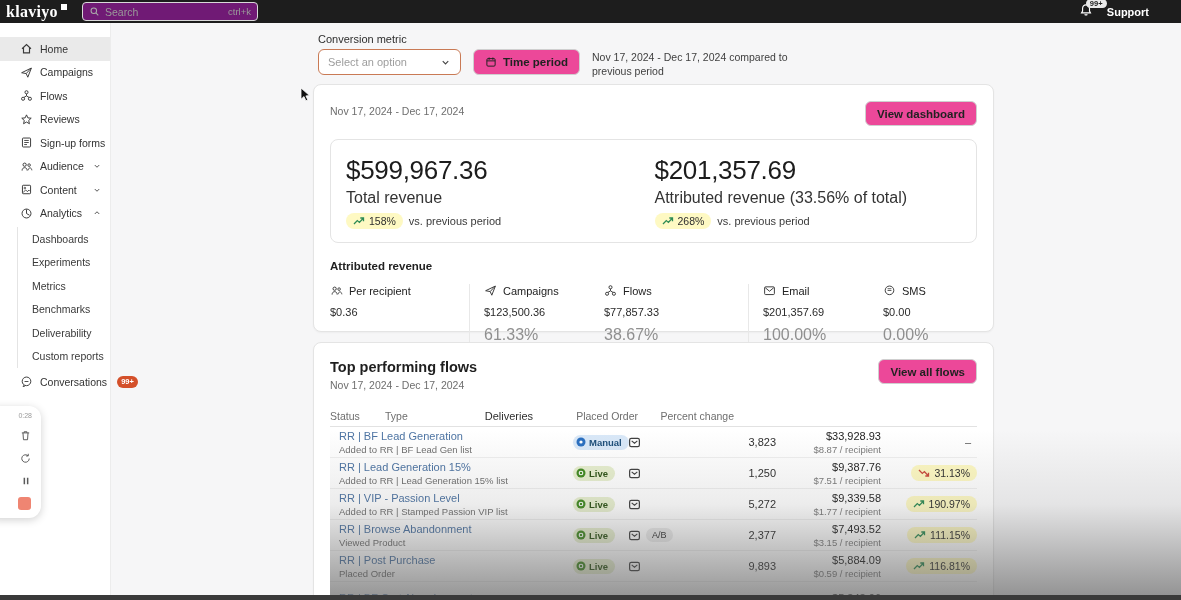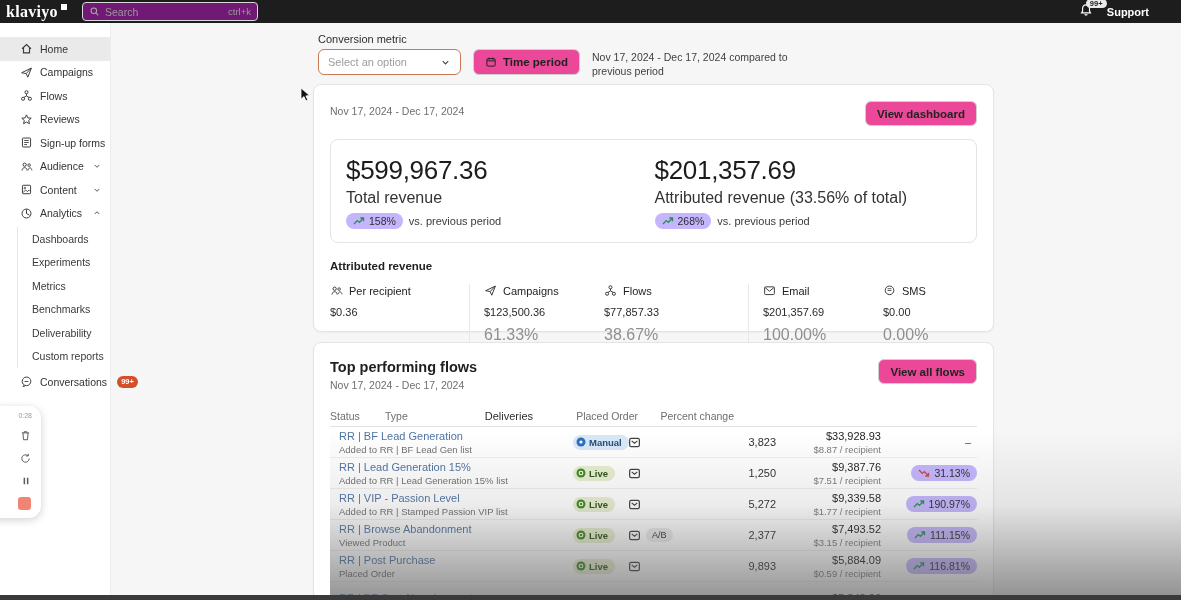--- a/index.html
+++ b/index.html
@@ -56,21 +56,21 @@
   .card-head { display:flex; justify-content:space-between; align-items:flex-start; }
   .card-title { font-size:14.5px; font-weight:700; color:#1f1f1f; }
   .card-sub { font-size:10.5px; color:#6e6e6e; margin-top:4px; }
   .card-btn { height:25px; font-size:11.5px; }
 
   .metrics-box { border:1px solid #e4e4e4; border-radius:8px; margin-top:13px; display:flex; padding:15px 14px 13px; }
   .metric { width:50%; padding-left:1px; }
   .metric .val { font-size:26px; color:#1c1c1c; font-weight:500; letter-spacing:-.3px; }
   .metric .lbl { font-size:16px; color:#333; margin-top:3px; }
   .metric .chg-row { display:flex; align-items:center; gap:6px; margin-top:6px; }
-  .chg-pill { display:inline-flex; align-items:center; gap:4px; background:#c4b5fd; border-radius:9px; padding:2px 7px; font-size:10.5px; color:#2e2e2e; }
+  .chg-pill { display:inline-flex; align-items:center; gap:4px; background:#fef9c3; border-radius:9px; padding:2px 7px; font-size:10.5px; color:#2e2e2e; }
   .chg-suffix { font-size:11px; color:#3a3a3a; }
 
   .attr-heading { font-size:11.5px; font-weight:700; color:#222; margin-top:17px; }
   .attr-row { display:flex; margin-top:12px; }
   .attr-col { padding-right:10px; }
   .attr-col.w1 { width:140px; } .attr-col.w2 { width:120px; } .attr-col.w3 { width:145px; } .attr-col.w4 { width:120px; } .attr-col.w5 { flex:1; }
   .attr-col.div { border-right:1px solid #e8e8e8; margin-right:14px; }
   .attr-label { display:flex; align-items:center; gap:6px; font-size:11px; color:#222; font-weight:500; }
   .attr-label svg { color:#3a3a3a; }
   .attr-val { font-size:11px; color:#2a2a2a; margin-top:9px; }

